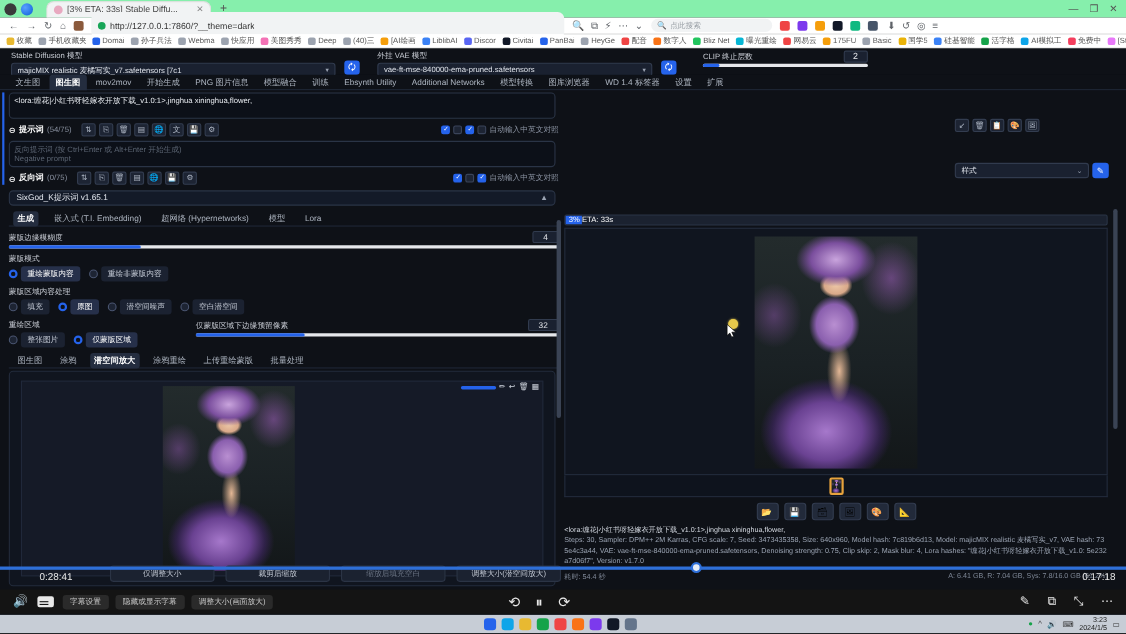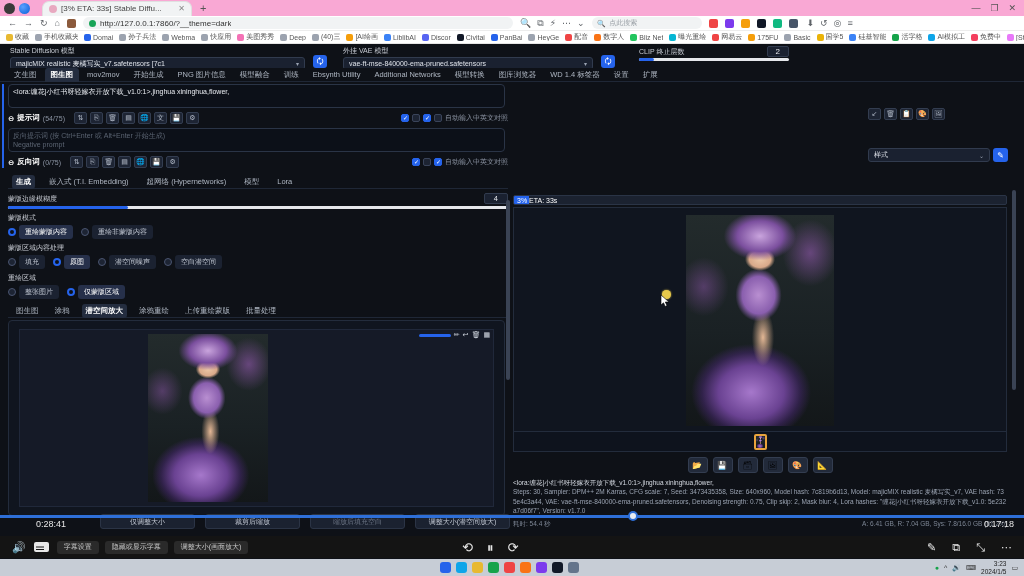--- a/index.html
+++ b/index.html
@@ -1,33 +1,33 @@
 <!DOCTYPE html>
 <html><head>
 <meta charset="utf-8">
 <style>
   * { margin:0; padding:0; box-sizing:border-box; font-family:"Liberation Sans","DejaVu Sans",sans-serif; }
   html,body { width:1024px; height:576px; overflow:hidden; background:#000; }
   #screen { position:relative; width:1024px; height:576px; background:#0e1117; overflow:hidden; }
 
   
-  .chrome-top { position:absolute; left:0; top:0; width:1024px; height:16px; background:#f9a8d4; display:flex; align-items:center; }
+  .chrome-top { position:absolute; left:0; top:0; width:1024px; height:16px; background:#86efac; display:flex; align-items:center; }
   .win-circle { width:11px; height:11px; border-radius:50%; margin-left:4px; background:#3a3a3a; }
   .win-circle.blue { background:radial-gradient(circle at 35% 35%, #5aa0ff, #0b5ed7); }
   .tab { margin-left:12px; height:15px; width:150px; background:#f1f3f4; border:1px solid #e0e0e0; border-bottom:none; border-radius:7px 7px 0 0; display:flex; align-items:center; padding:0 6px; gap:4px; }
   .tab-fav { width:8px; height:8px; border-radius:50%; background:#e8a9c0; flex:none; }
   .tab-title { font-size:8px; color:#444; white-space:nowrap; overflow:hidden; flex:1; }
   .tab-close { font-size:8px; color:#888; }
   .newtab { font-size:11px; color:#555; margin-left:8px; }
   .chrome-winctl { margin-left:auto; display:flex; gap:10px; padding-right:8px; font-size:9px; color:#555; }
 
   .chrome-nav { position:absolute; left:0; top:16px; width:1024px; height:15px; background:#ffffff; display:flex; align-items:center; gap:7px; padding:0 8px; border-bottom:1px solid #ececec; }
   .nav-ico { font-size:9px; color:#5f6368; line-height:1; }
   .ext-ico { width:9px; height:9px; border-radius:2px; flex:none; }
-  .urlbar { height:12px; flex:0 0 430px; background:#f1f3f4; border-radius:6px; display:flex; align-items:center; padding:0 6px; gap:4px; }
+  .urlbar { height:12px; flex:0 0 430px; background:#f1f3f4; border-radius:6px; display:flex; align-items:center; padding:12px 6px; gap:4px; }
   .url-shield { width:7px; height:7px; border-radius:50%; background:#18a558; flex:none; }
   .url-text { font-size:8px; color:#333; white-space:nowrap; overflow:hidden; }
   .searchbox { height:12px; flex:0 0 110px; background:#f1f3f4; border-radius:6px; display:flex; align-items:center; padding:0 6px; gap:3px; }
   .search-ph { font-size:7px; color:#9aa0a6; }
 
   .bookmarks { position:absolute; left:0; top:31px; width:1024px; height:13px; background:#ffffff; border-bottom:1px solid #e5e5e5; display:flex; align-items:center; gap:6px; padding:0 6px; overflow:hidden; }
   .bm { display:flex; align-items:center; gap:2px; flex:none; }
   .bm-dot { width:7px; height:7px; border-radius:2px; flex:none; }
   .bm-label { font-size:7px; color:#555; max-width:34px; white-space:nowrap; overflow:hidden; }
 
@@ -474,20 +474,24 @@
           <span class="mini-btn">⚙</span>
         </div>
       <div class="toggles">
         <span class="cb checked"></span>
         <span class="cb"></span>
         <span class="cb checked"></span>
         <span class="toggle-label">自动输入中英文对照</span>
       </div>
     </div>
 
+    <div class="accordion">
+      <span class="acc-title">SixGod_K提示词 v1.65.1</span>
+      <span class="acc-arrow">▲</span>
+    </div>
 
     <div class="sub-tabs">
 
     <span class="sub-tab on">生成</span>
         <span class="sub-tab">嵌入式 (T.I. Embedding)</span>
         <span class="sub-tab">超网络 (Hypernetworks)</span>
         <span class="sub-tab">模型</span>
         <span class="sub-tab">Lora</span>
       </div>
 
@@ -557,20 +561,29 @@
             <span class="radio">
               <span class="radio-dot"></span>
               <span class="radio-label">整张图片</span>
             </span>
 
             <span class="radio on">
               <span class="radio-dot"></span>
               <span class="radio-label">仅蒙版区域</span>
             </span>
           </div>
+      </div>
+      <div style="flex:1">
+        <div class="set-label">
+          <span>仅蒙版区域下边缘预留像素</span>
+          <span class="set-val">32</span>
+        </div>
+        <div class="slider-track">
+          <div class="slider-fill" style="width: 30%;"></div>
+        </div>
       </div>
     </div>
 
     <div class="canvas-tabs">
 
     <span class="sub-tab">图生图</span>
         <span class="sub-tab">涂鸦</span>
         <span class="sub-tab on">潜空间放大</span>
         <span class="sub-tab">涂鸦重绘</span>
         <span class="sub-tab">上传重绘蒙版</span>

